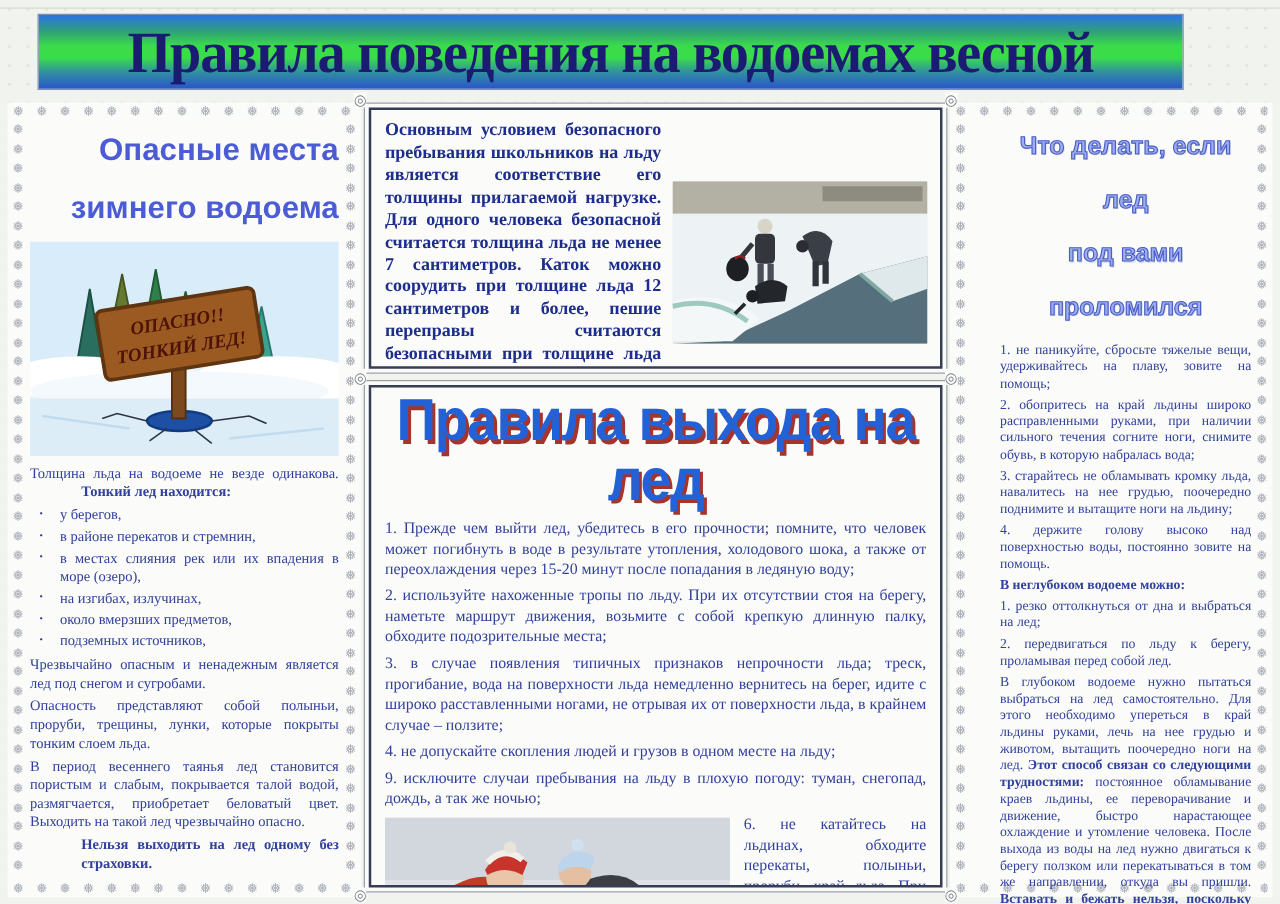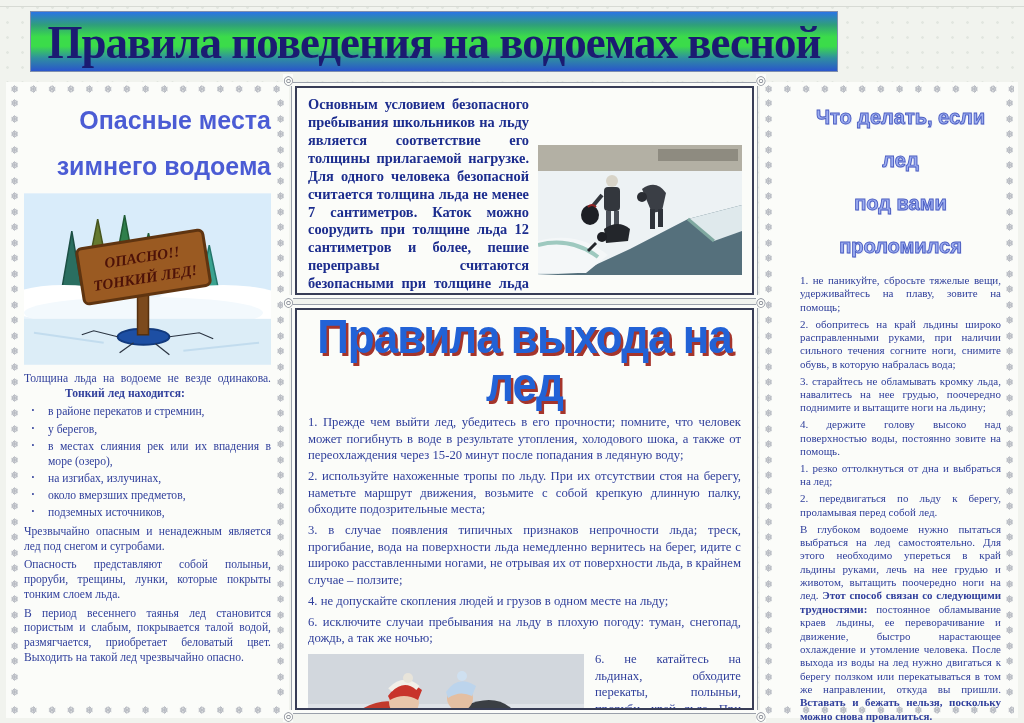--- a/index.html
+++ b/index.html
@@ -8,21 +8,21 @@
     position:relative; overflow:hidden;
     font-family:"Liberation Serif", serif;
     background-color:#f1f3ee;
     background-image:radial-gradient(#e2e6e0 1px, rgba(0,0,0,0) 1.6px);
     background-size:15px 15px;
   }
   .topline { position:absolute; left:0; top:6px; width:1024px; height:1px; background:#d7dad4; }
 
   
   .header-band {
-    position:absolute; left:30px; top:11px; width:808px; height:61px;
+    position:absolute; left:30px; top:11px; width:917px; height:61px;
     background:linear-gradient(180deg,#2b74e4 0%,#2f9f7a 22%,#3bdc4a 42%,#3bdc4a 58%,#2f8fa0 78%,#2a55cc 100%);
     border:1px solid #7f8fae; display:flex; align-items:center; justify-content:center;
   }
   .header-band h1 {
     font-family:"Liberation Serif", serif; font-weight:bold; font-size:45px;
     color:#1b1b72; letter-spacing:-1px; transform:scaleY(1.04); white-space:nowrap;
   }
 
   
   .sf-panel { position:absolute; background:#fbfcf9; }
@@ -212,30 +212,31 @@
         <rect x="56" y="46" width="128" height="56" rx="5" fill="#9a5a22" stroke="#5f3410" stroke-width="3"></rect>
         <text x="120" y="69" text-anchor="middle" font-family="Liberation Serif, serif" font-style="italic" font-weight="bold" font-size="15" fill="#4d1208">ОПАСНО!!</text>
         <text x="120" y="90" text-anchor="middle" font-family="Liberation Serif, serif" font-style="italic" font-weight="bold" font-size="15" fill="#4d1208">ТОНКИЙ ЛЕД!</text>
       </g>
     </svg>
 
     <div class="body-text">
       <p><span>Толщина льда на водоеме не везде одинакова.</span>
         <span class="b">Тонкий лед находится:</span></p>
       <ul class="dangers">
+        <li>у берегов,</li>
         <li>в районе перекатов и стремнин,</li>
-        <li>у берегов,</li>
         <li>в местах слияния рек или их впадения в море (озеро),</li>
         <li>на изгибах, излучинах,</li>
         <li>около вмерзших предметов,</li>
         <li>подземных источников,</li>
       </ul>
       <p>Чрезвычайно опасным и ненадежным является лед под снегом и сугробами.</p>
       <p>Опасность представляют собой полыньи, проруби, трещины, лунки, которые покрыты тонким слоем льда.</p>
       <p>В период весеннего таянья лед становится пористым и слабым, покрывается талой водой, размягчается, приобретает беловатый цвет. Выходить на такой лед чрезвычайно опасно.</p>
+      <p class="b">Нельзя выходить на лед одному без страховки.</p>
     </div>
   </div>
 </div>
 
 <div class="dbox mid-top">
   <span class="corner c-tl">◎</span>
   <span class="corner c-tr">◎</span>
   <span class="corner c-bl">◎</span>
   <span class="corner c-br">◎</span>
   <div class="dbox-inner">
@@ -283,21 +284,21 @@
   <span class="corner c-tr">◎</span>
   <span class="corner c-bl">◎</span>
   <span class="corner c-br">◎</span>
   <div class="dbox-inner">
     <div class="rules-heading">Правила выхода на лед</div>
     <div class="rules-text">
       <p>1. Прежде чем выйти лед, убедитесь в его прочности; помните, что человек может погибнуть в воде в результате утопления, холодового шока, а также от переохлаждения через 15-20 минут после попадания в ледяную воду;</p>
       <p>2. используйте нахоженные тропы по льду. При их отсутствии стоя на берегу, наметьте маршрут движения, возьмите с собой крепкую длинную палку, обходите подозрительные места;</p>
       <p>3. в случае появления типичных признаков непрочности льда; треск, прогибание, вода на поверхности льда немедленно вернитесь на берег, идите с широко расставленными ногами, не отрывая их от поверхности льда, в крайнем случае – ползите;</p>
       <p>4. не допускайте скопления людей и грузов в одном месте на льду;</p>
-      <p>6. исключите случаи пребывания на льду в плохую погоду: туман, снегопад, дождь, а так же ночью;</p>
+      <p>9. исключите случаи пребывания на льду в плохую погоду: туман, снегопад, дождь, а так же ночью;</p>
       <div>
 
         <svg class="photo-kids" viewBox="0 0 276 152">
           <rect width="276" height="152" fill="#dfe3e8"></rect>
           <rect x="0" y="0" width="276" height="50" fill="#d2d7dd"></rect>
           <line x1="0" y1="116" x2="276" y2="120" stroke="#c6cbd2" stroke-width="3"></line>
           <line x1="20" y1="136" x2="250" y2="132" stroke="#cdd2d8" stroke-width="2"></line>
 
           <g>
             <path d="M52,56 q34,-20 56,6 q10,18 -2,34 q-30,14 -54,0 q-12,-22 0,-40 Z" fill="#c23a2c"></path>
@@ -422,20 +423,21 @@
   <div class="right-content">
     <div class="right-heading">
       <div>Что делать, если лед</div>
       <div>под вами проломился</div>
     </div>
     <div class="right-text">
       <p>1. не паникуйте, сбросьте тяжелые вещи, удерживайтесь на плаву, зовите на помощь;</p>
       <p>2. обопритесь на край льдины широко расправленными руками, при наличии сильного течения согните ноги, снимите обувь, в которую набралась вода;</p>
       <p>3. старайтесь не обламывать кромку льда, навалитесь на нее грудью, поочередно поднимите и вытащите ноги на льдину;</p>
       <p>4. держите голову высоко над поверхностью воды, постоянно зовите на помощь.</p>
+      <p class="b">В неглубоком водоеме можно:</p>
       <p>1. резко оттолкнуться от дна и выбраться на лед;</p>
       <p>2. передвигаться по льду к берегу, проламывая перед собой лед.</p>
       <p><span>В глубоком водоеме нужно пытаться выбраться на лед самостоятельно. Для этого необходимо упереться в край льдины руками, лечь на нее грудью и животом, вытащить поочередно ноги на лед. </span><span class="b">Этот способ связан со следующими трудностями:</span><span> постоянное обламывание краев льдины, ее переворачивание и движение, быстро нарастающее охлаждение и утомление человека. После выхода из воды на лед нужно двигаться к берегу ползком или перекатываться в том же направлении, откуда вы пришли. </span><span class="b">Вставать и бежать нельзя, поскольку можно снова провалиться.</span></p>
     </div>
 
     <svg class="photo-rescue" viewBox="0 0 226 157">
       <rect width="226" height="157" fill="#dfe2e6"></rect>
       <path d="M0,0 h226 v30 q-60,14 -120,8 T0,44 Z" fill="#cfd3d8"></path>
       <rect x="150" y="2" width="76" height="14" fill="#aeb3b9"></rect>
       <path d="M0,60 q40,-10 70,4 q-20,30 -52,34 L0,96 Z" fill="#52575e"></path>

